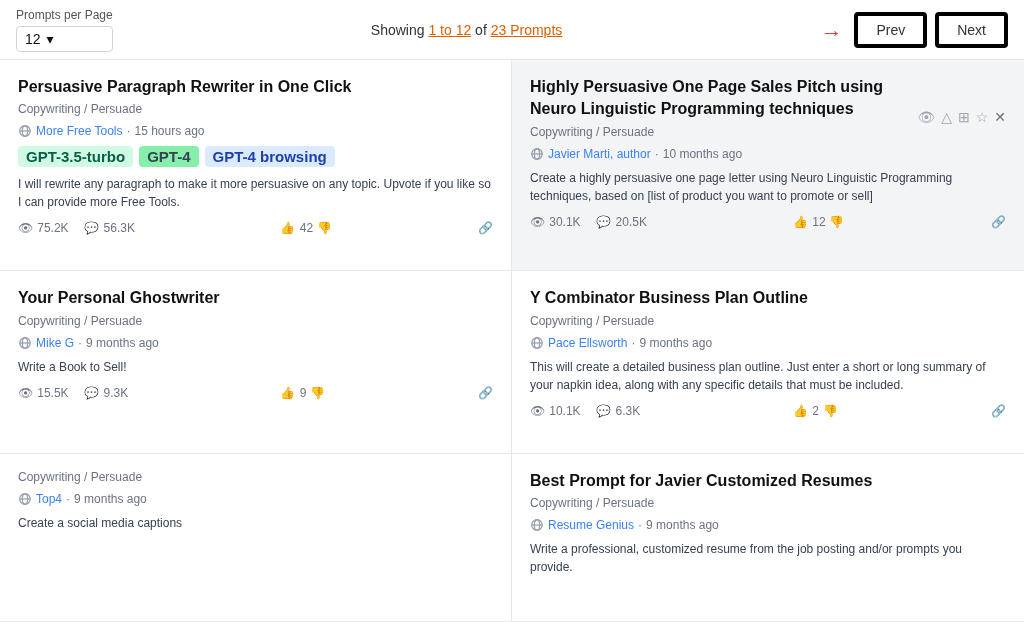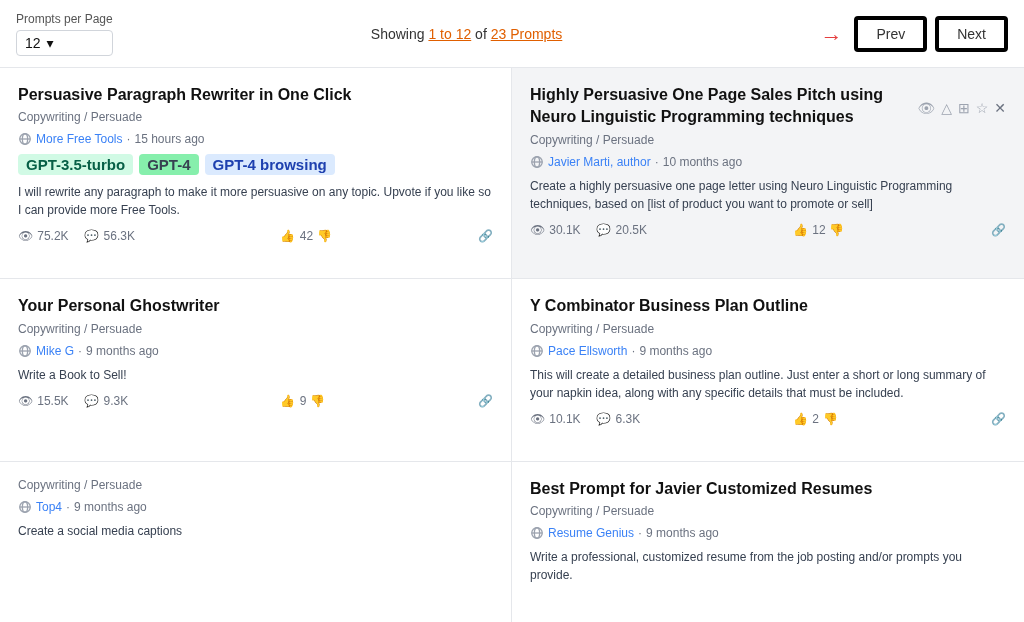--- a/index.html
+++ b/index.html
@@ -10,21 +10,21 @@
       font-size: 14px;
       overflow: hidden;
     }
 
     .top-bar {
       display: flex;
       align-items: center;
       justify-content: space-between;
       padding: 10px 16px;
       border-bottom: 1px solid #e5e7eb;
-      height: 68px;
+      height: 60px;
     }
 
     .per-page-section {
       display: flex;
       flex-direction: column;
       gap: 4px;
     }
 
     .per-page-label {
       font-size: 12px;
@@ -100,21 +100,21 @@
       border-right: none;
     }
 
     .prompt-card.highlighted {
       background: #f3f4f6;
     }
 
     .prompt-card-header {
       display: flex;
       justify-content: space-between;
-      align-items: center;
+      align-items: flex-end;
     }
 
     .card-actions {
       display: flex;
       gap: 6px;
       align-items: center;
       color: #9ca3af;
     }
 
     .card-action-icon {

